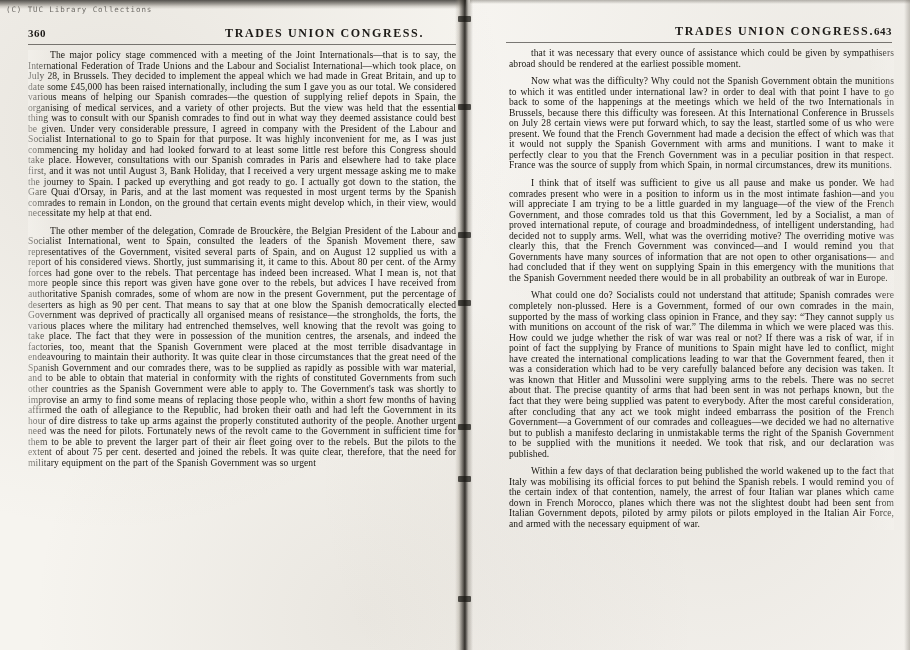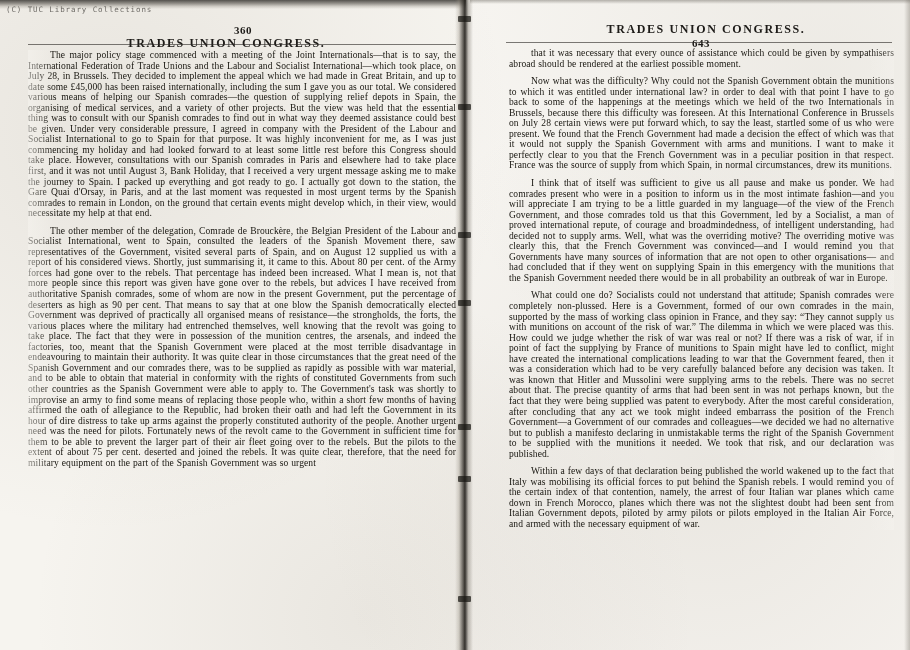--- a/index.html
+++ b/index.html
@@ -106,29 +106,28 @@
   
   .runhead {
     position: absolute;
     height: 18px;
     display: flex;
     align-items: center;
     font-size: 11.5px;
     letter-spacing: 1.1px;
     color: #1d1b18;
     font-weight: 700;
-    flex-direction: column;
   }
   .runhead.left  { left: 28px;  top: 24px; width: 430px; }
   .runhead.right { left: 510px; top: 22px; width: 382px; }
 
   .folio { font-size: 11px; font-weight: 700; letter-spacing: .5px; }
   .runhead-title {
     flex: 1;
-    text-align: left;
+    text-align: right;
     font-size: 12px;
     letter-spacing: 1.6px;
   }
   .runhead.left  .runhead-title { padding-right: 34px; }
   .runhead.right .runhead-title { padding-left: 10px; }
 
   .rule {
     position: absolute;
     height: 1px;
     background: rgba(45,42,38,.62);

